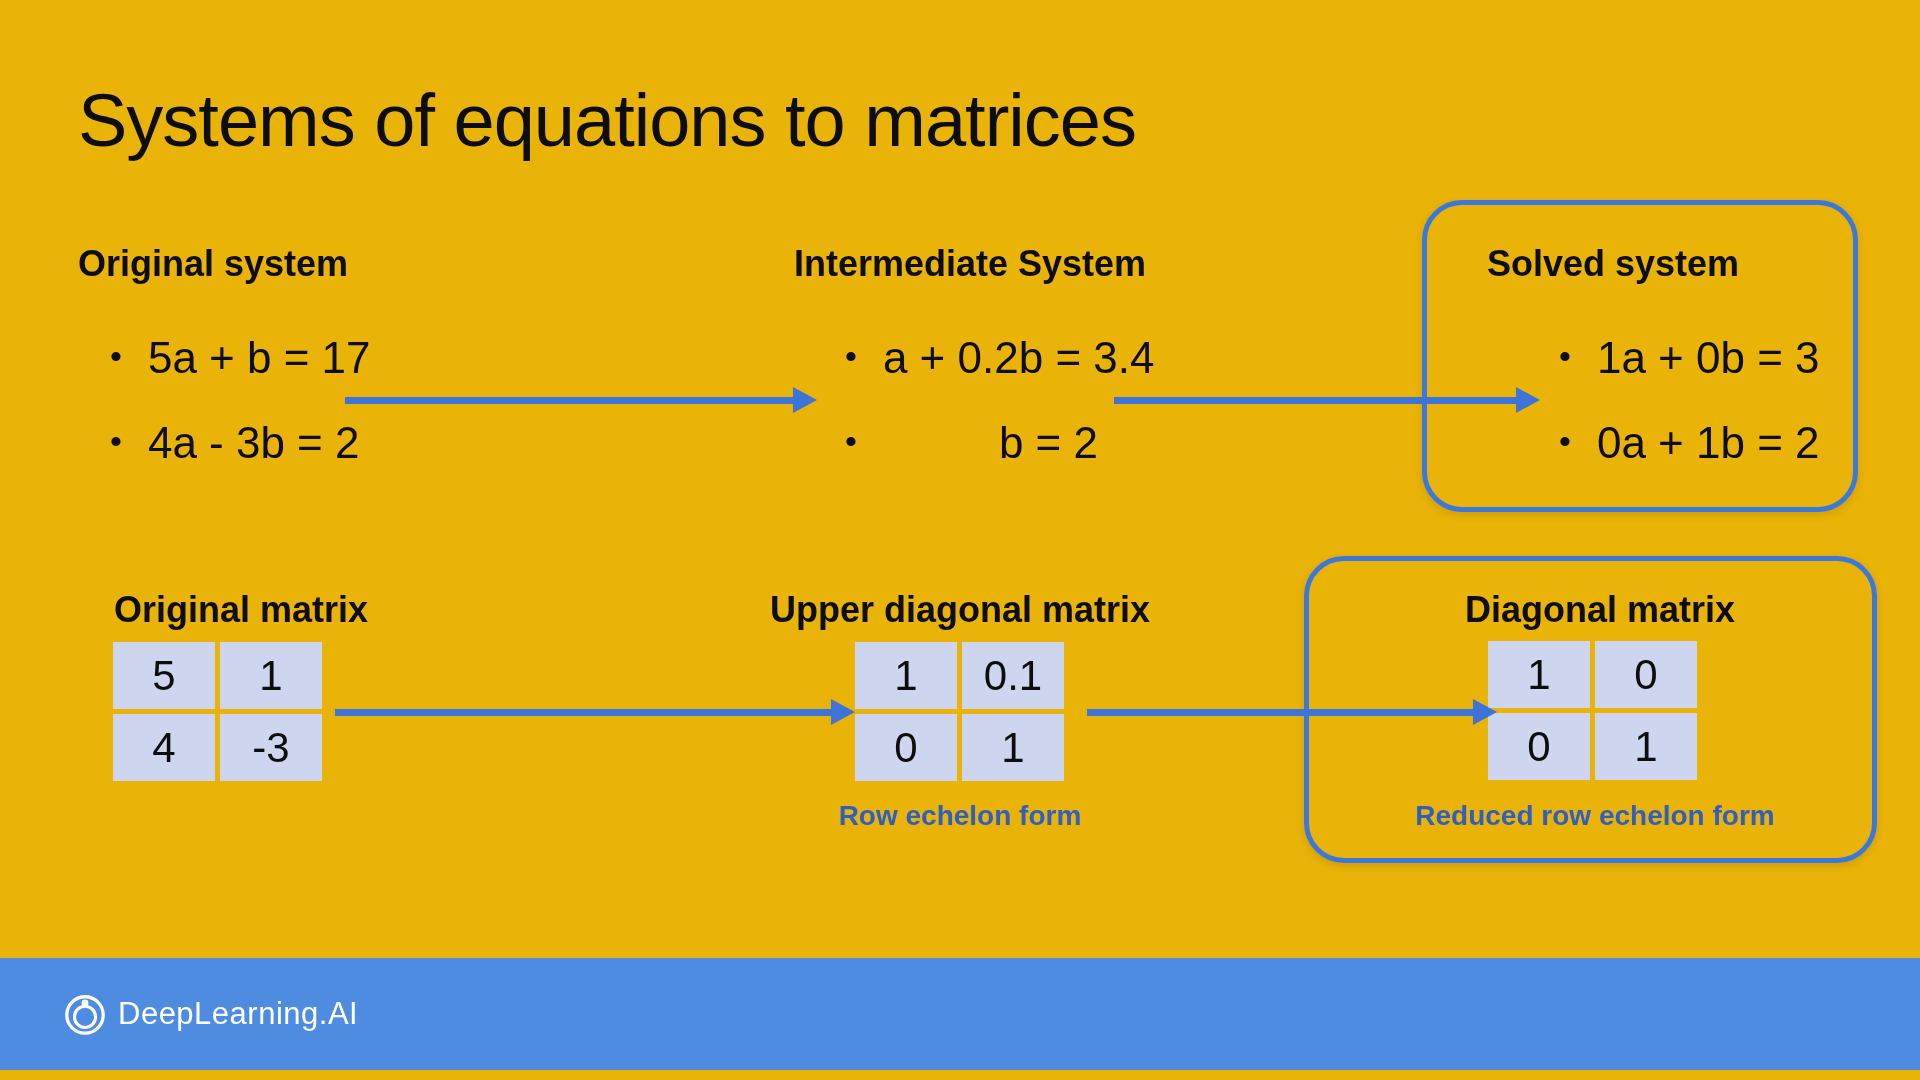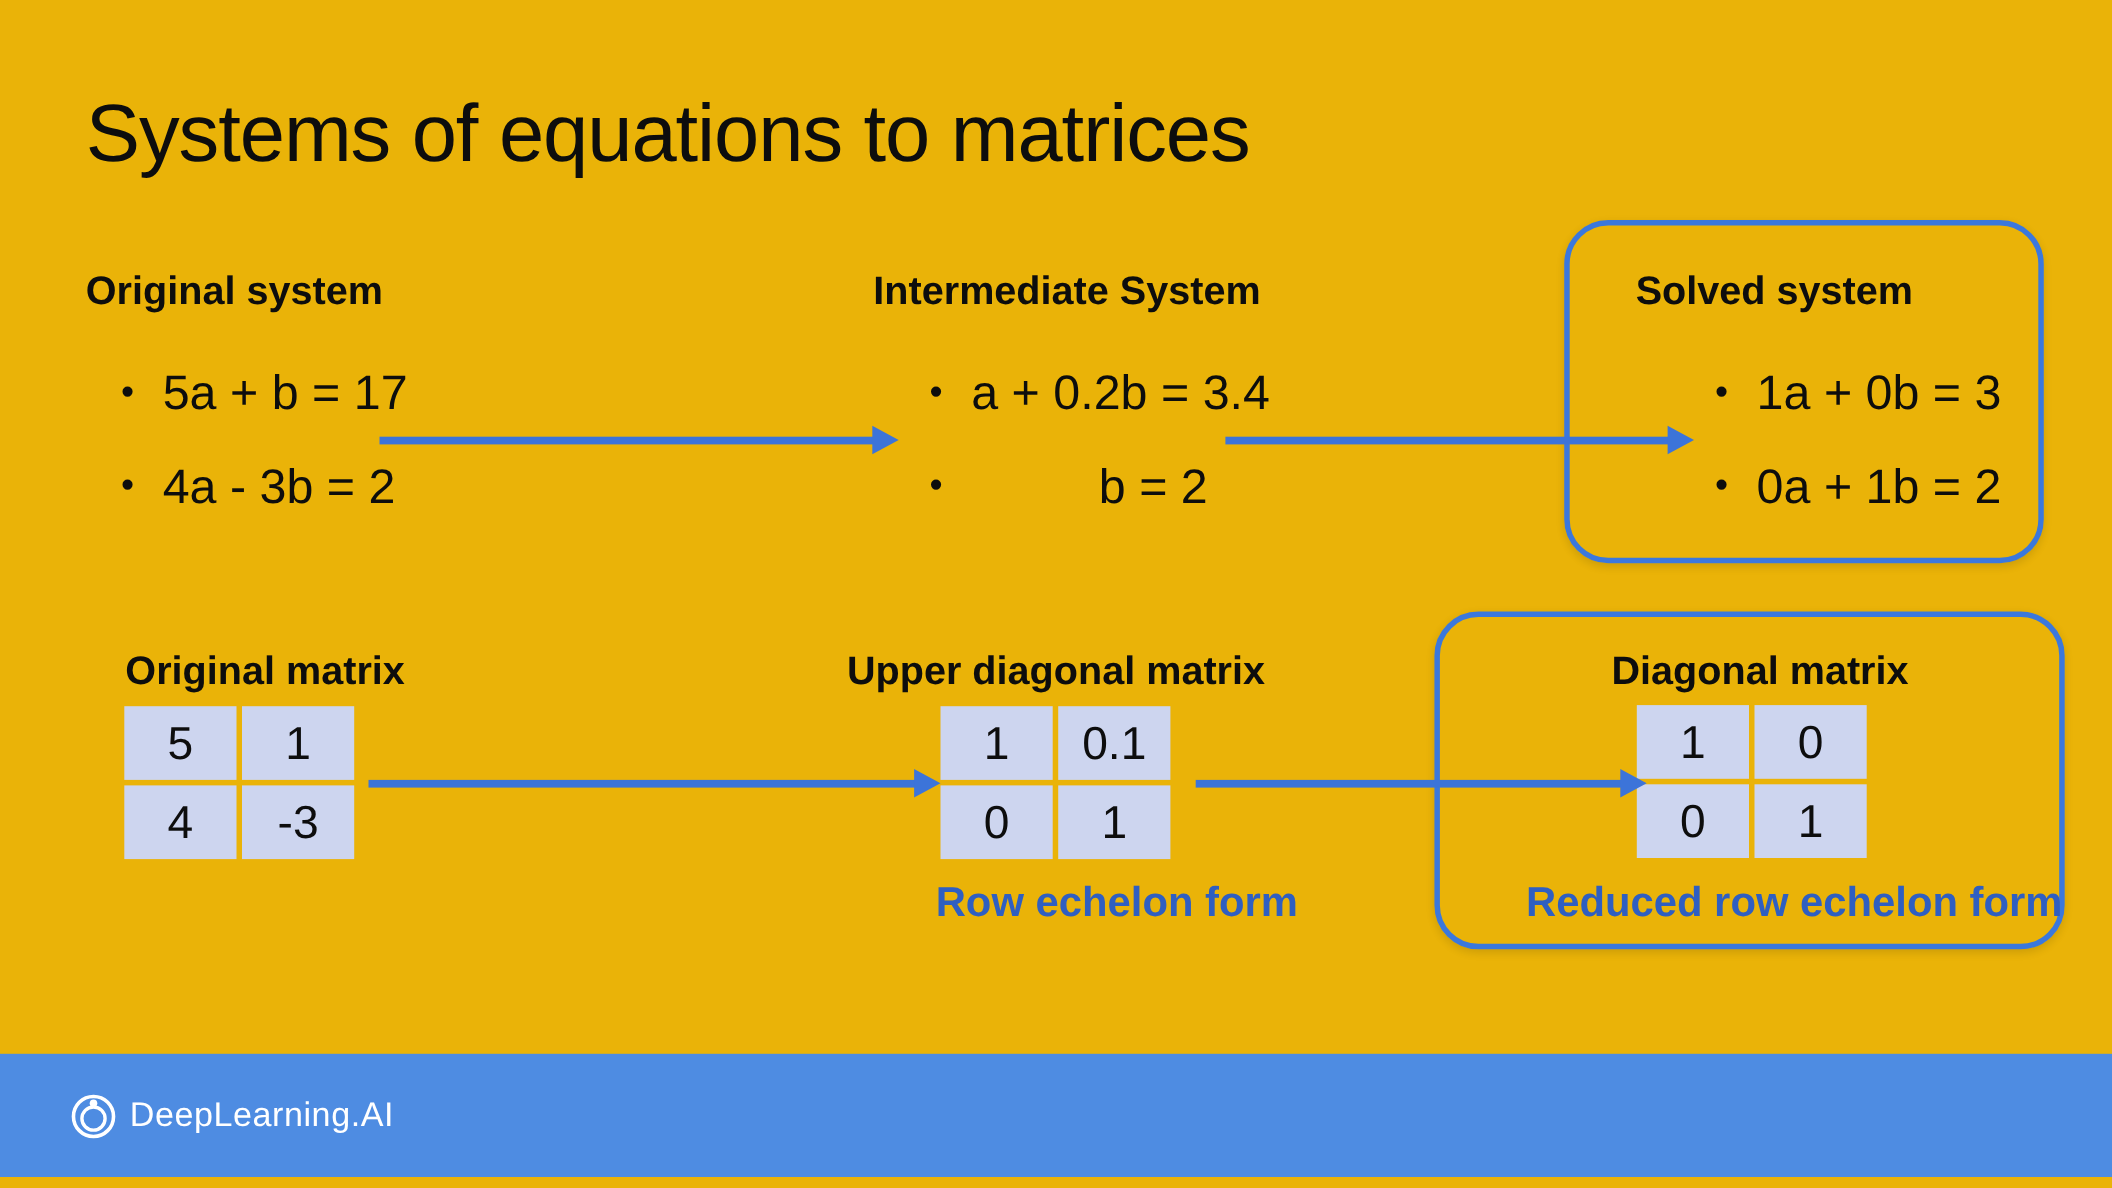--- a/index.html
+++ b/index.html
@@ -64,23 +64,23 @@
     grid-template-columns:102px 102px;
     grid-template-rows:67px 67px;
     gap:5px;
   }
   .matrix .cell{
     background:var(--cell-fill,#cdd5ef);
     display:flex;align-items:center;justify-content:center;
     font-size:42px;color:#0d0d0d;
   }
   .matrix-caption{
-    font-size:38px;font-weight:bold;line-height:1;
+    font-size:28px;font-weight:bold;line-height:1;
     color:var(--label-blue,#2f5fc1);
-    text-align:right;white-space:nowrap;
+    text-align:center;white-space:nowrap;
   }
   .center{text-align:center;}
   
   .footer-bar{
     left:0;top:958px;width:1920px;height:112px;
     background:var(--footer-blue,#4e8ce2);
     display:flex;align-items:center;
     padding-left:62px;box-sizing:border-box;
   }
   .footer-brand{

